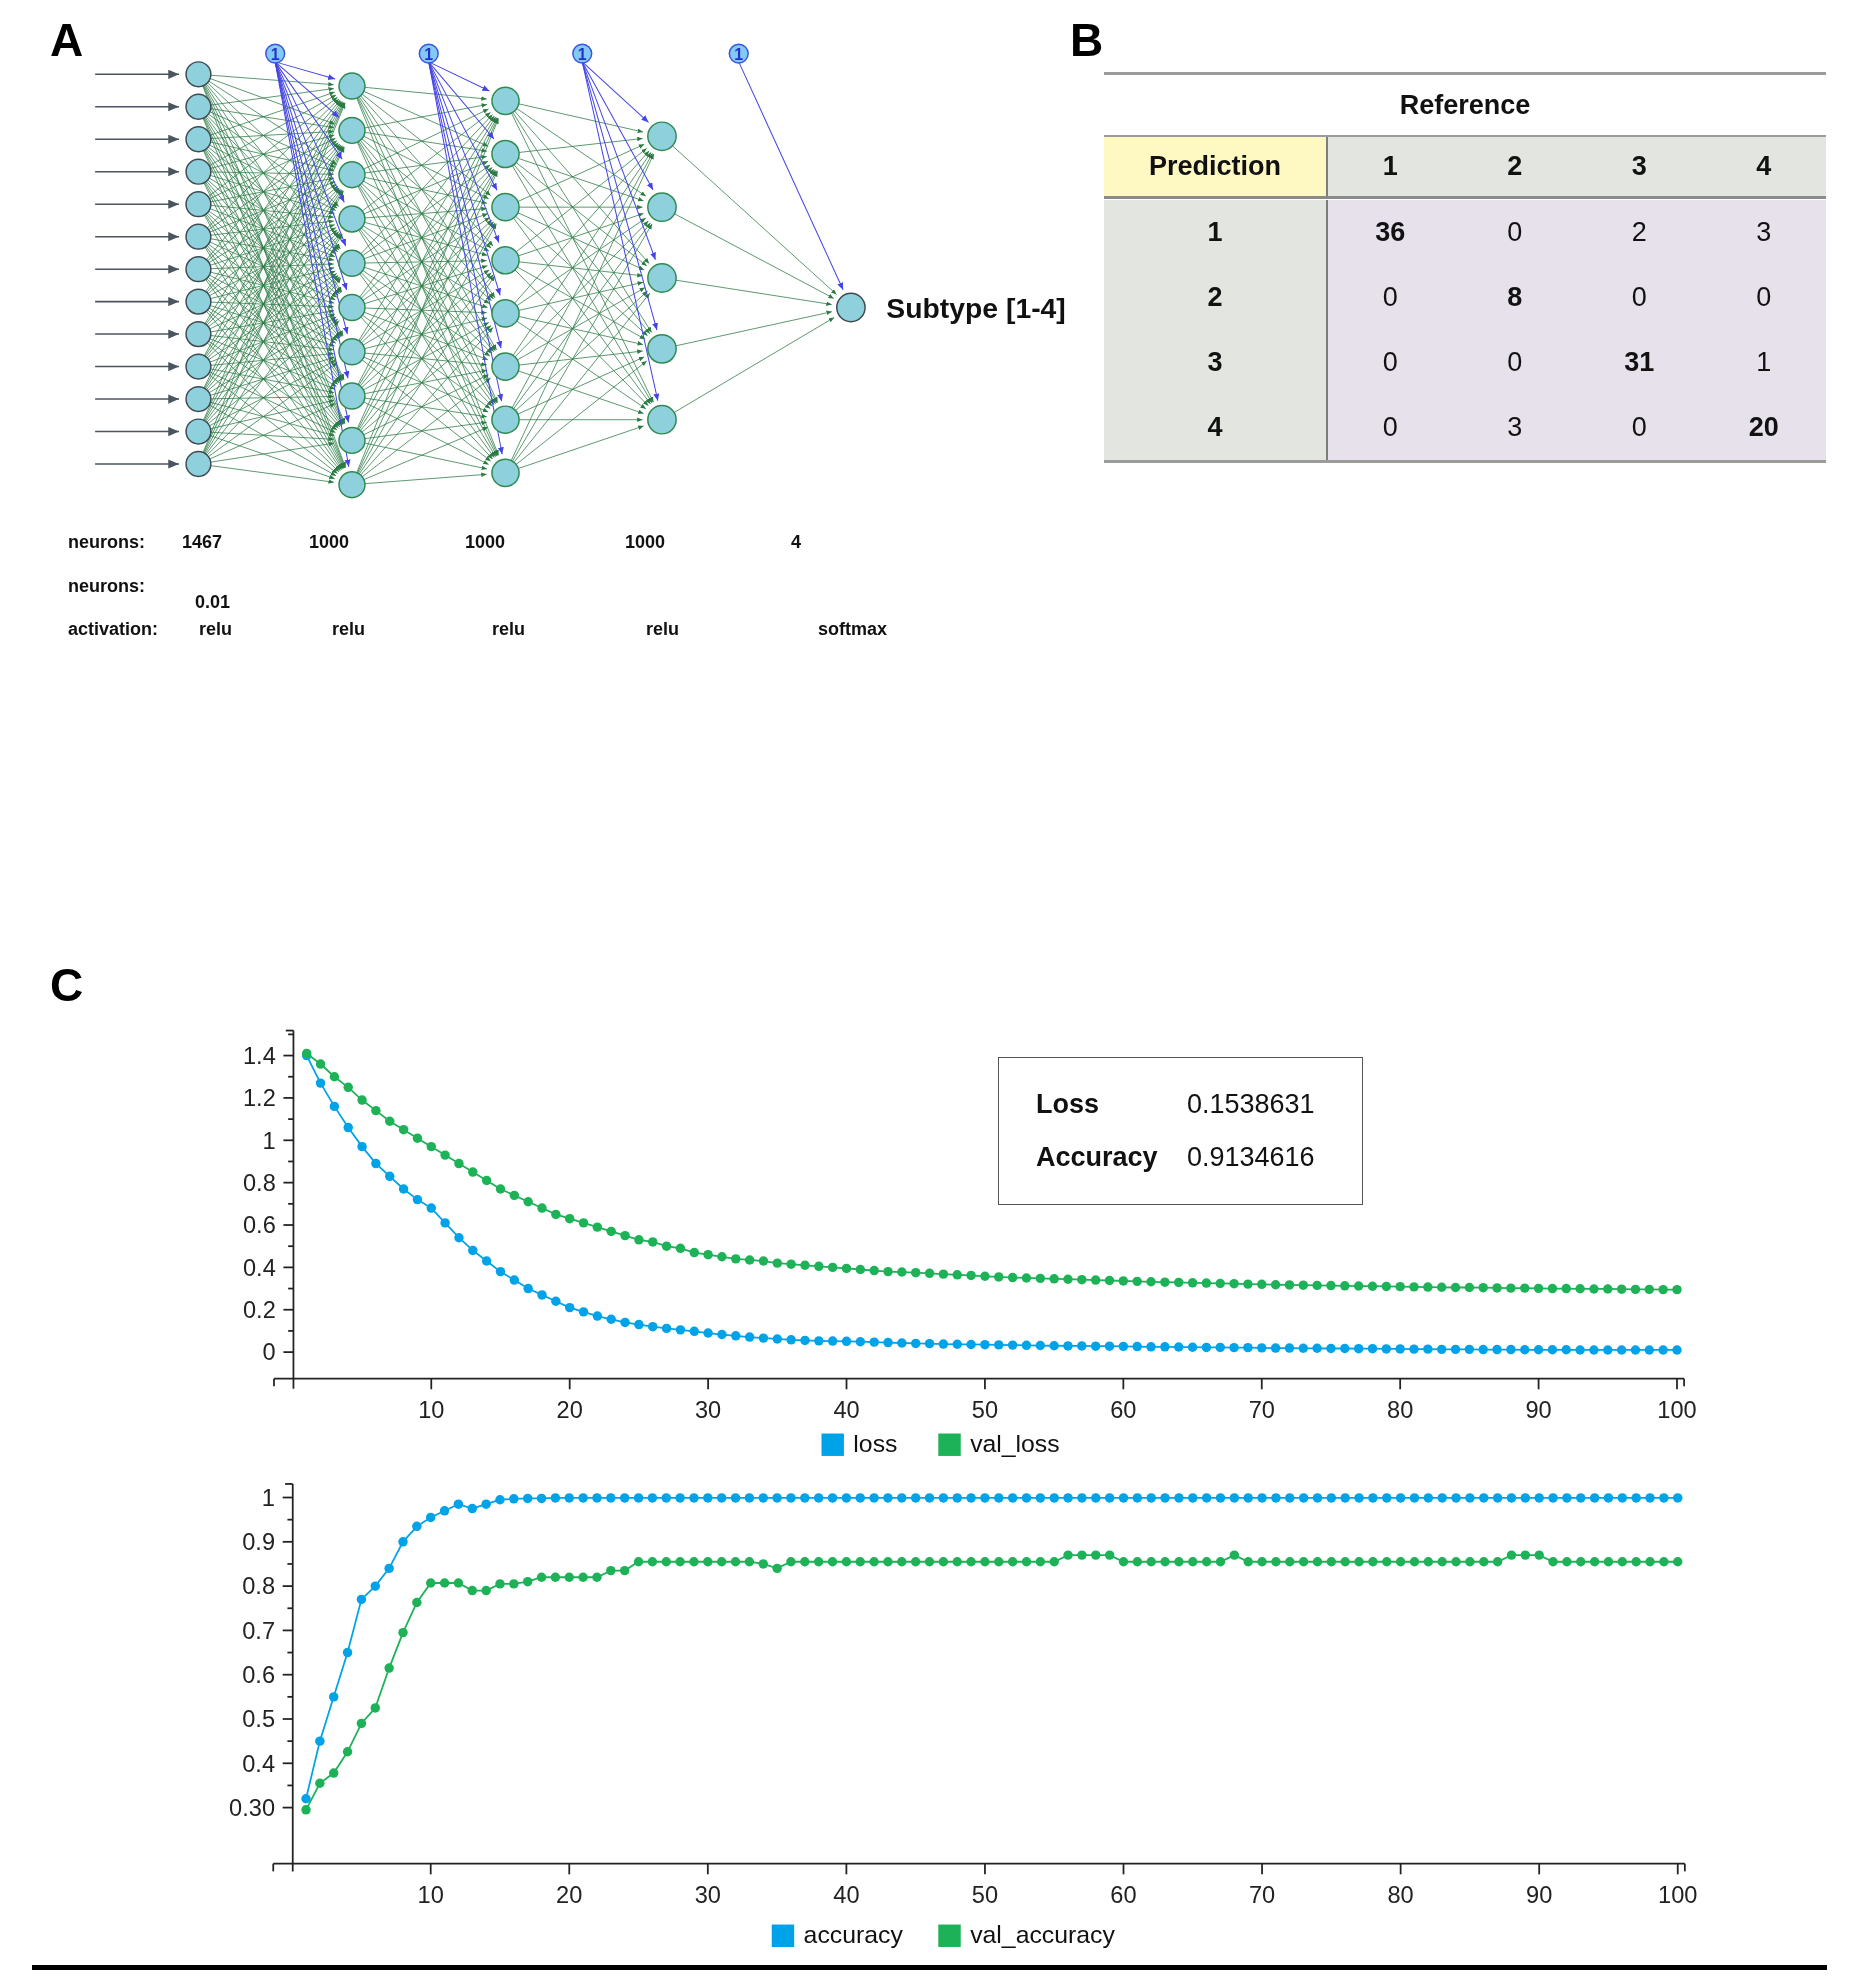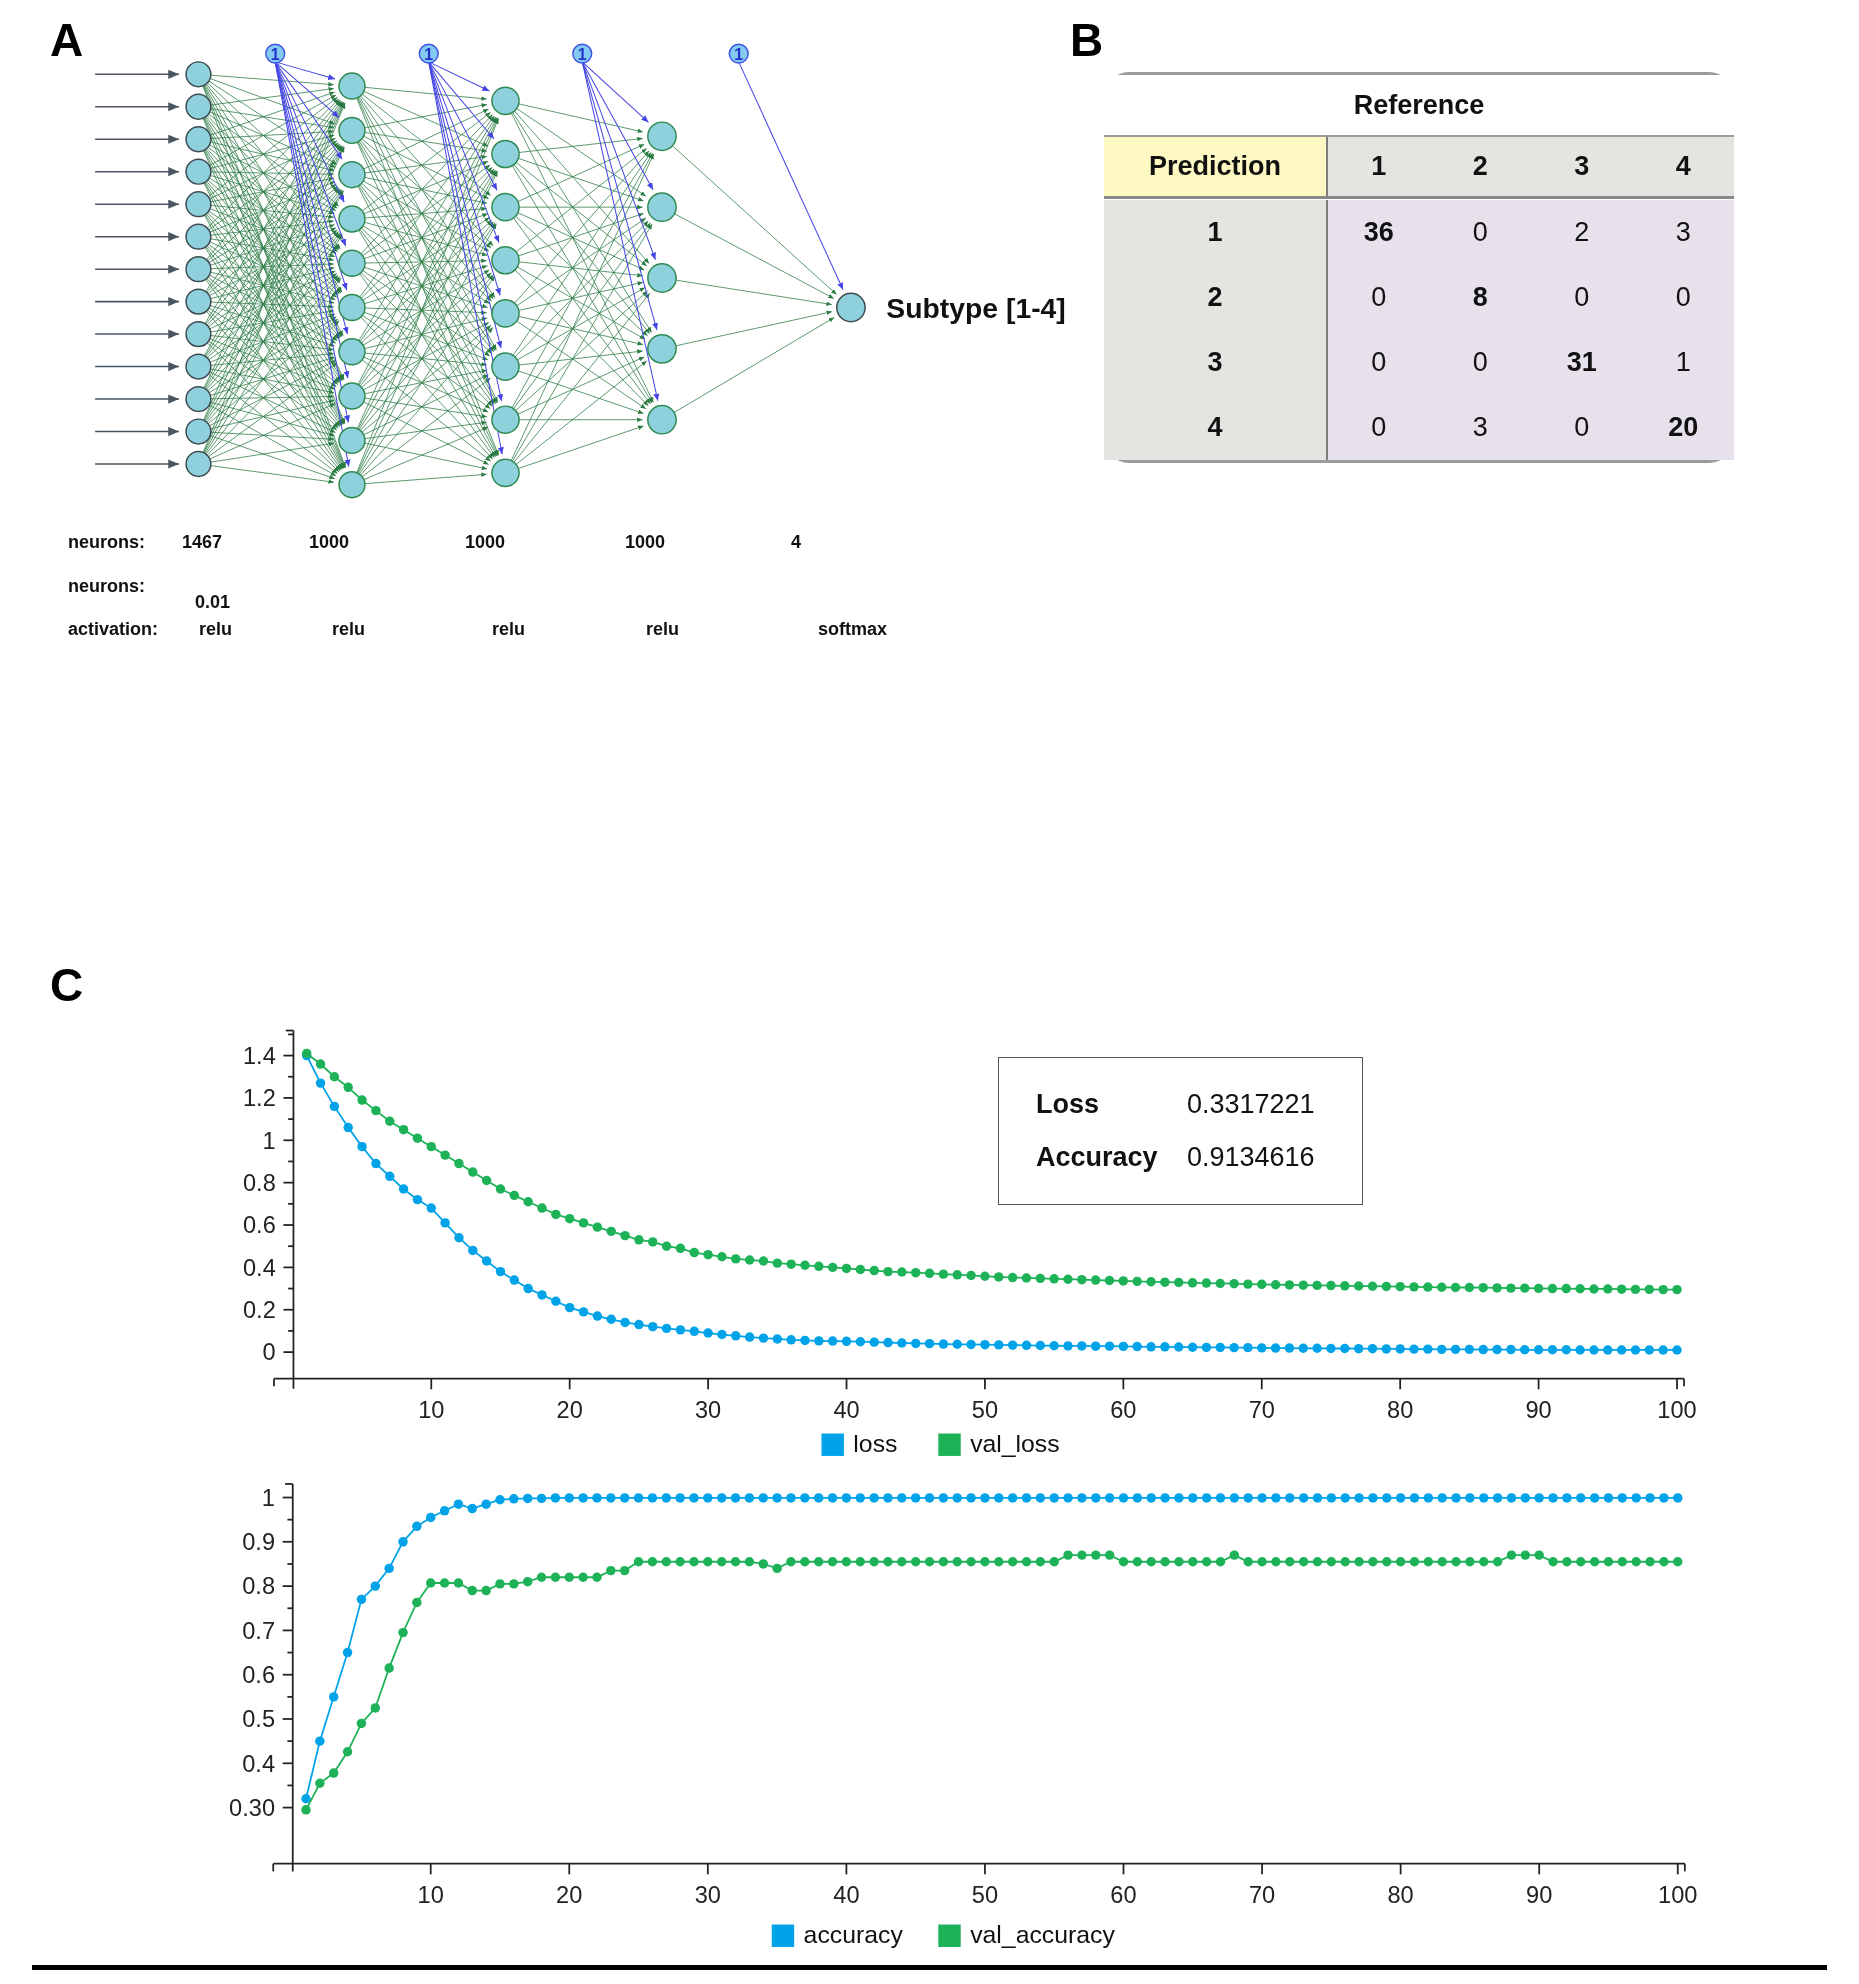--- a/index.html
+++ b/index.html
@@ -3,21 +3,21 @@
 <meta charset="utf-8">
 <style>
   html,body{margin:0;padding:0;background:#fff;width:1859px;height:1985px;position:relative;
     font-family:"Liberation Sans", sans-serif;color:#111;}
   .abs{position:absolute;}
   .panel-letter{font-size:46px;font-weight:bold;color:#000;}
   svg text{font-family:"Liberation Sans", sans-serif;}
   
   .pr{font-size:18px;font-weight:bold;white-space:nowrap;}
   
-  .cm{left:1104px;top:72px;width:630px;border-top:3.5px solid #9b9b9b;border-bottom:3.5px solid #9b9b9b;font-size:27px;border-radius:25px;}
+  .cm{left:1104px;top:72px;width:722px;border-top:3.5px solid #9b9b9b;border-bottom:3.5px solid #9b9b9b;font-size:27px;}
   .cm-ref{height:60px;line-height:60px;text-align:center;font-weight:bold;background:#fff;border-bottom:2.4px solid #9b9b9b;}
   .cm-row{display:grid;grid-template-columns:224px repeat(4,1fr);align-items:center;}
   .cm-head{height:59px;border-bottom:3px solid #8a8a8a;}
   .cm-head .cell{background:var(--cm-header-bg);}
   .cm-head .corner{background:#fef9c3;}
   .cell{height:100%;display:flex;align-items:center;justify-content:center;}
   .cm-body{border-top:1.2px solid #fff;}
   .cm-body .cm-row{height:65px;}
   .rowlab{background:var(--cm-header-bg);font-weight:bold;border-right:2.4px solid #7d7d7d;}
   .corner{border-right:2.4px solid #7d7d7d;}
@@ -722,21 +722,21 @@
     </g>
     <rect x="1390" y="2428" width="38" height="38" fill="#00a2e8"></rect>
     <text x="1444" y="2460" font-size="42" fill="#111">loss</text>
     <rect x="1588" y="2428" width="38" height="38" fill="#1db257"></rect>
     <text x="1642" y="2460" font-size="42" fill="#111">val_loss</text>
   </svg>
 
 <div class="abs mbox">
   <div class="mrow">
     <span class="mlab">Loss</span>
-    <span>0.3317221</span>
+    <span>0.1538631</span>
   </div>
   <div class="mrow">
     <span class="mlab">Accuracy</span>
     <span>0.9134616</span>
   </div>
 </div>
 
 <svg id="chart-acc" class="abs" style="left:213px;top:1465px" width="1512" height="508" viewBox="360 2480 2560 860">
     <g stroke="#222" stroke-width="3">
       <line x1="495" y1="2512" x2="495" y2="3168"></line>

